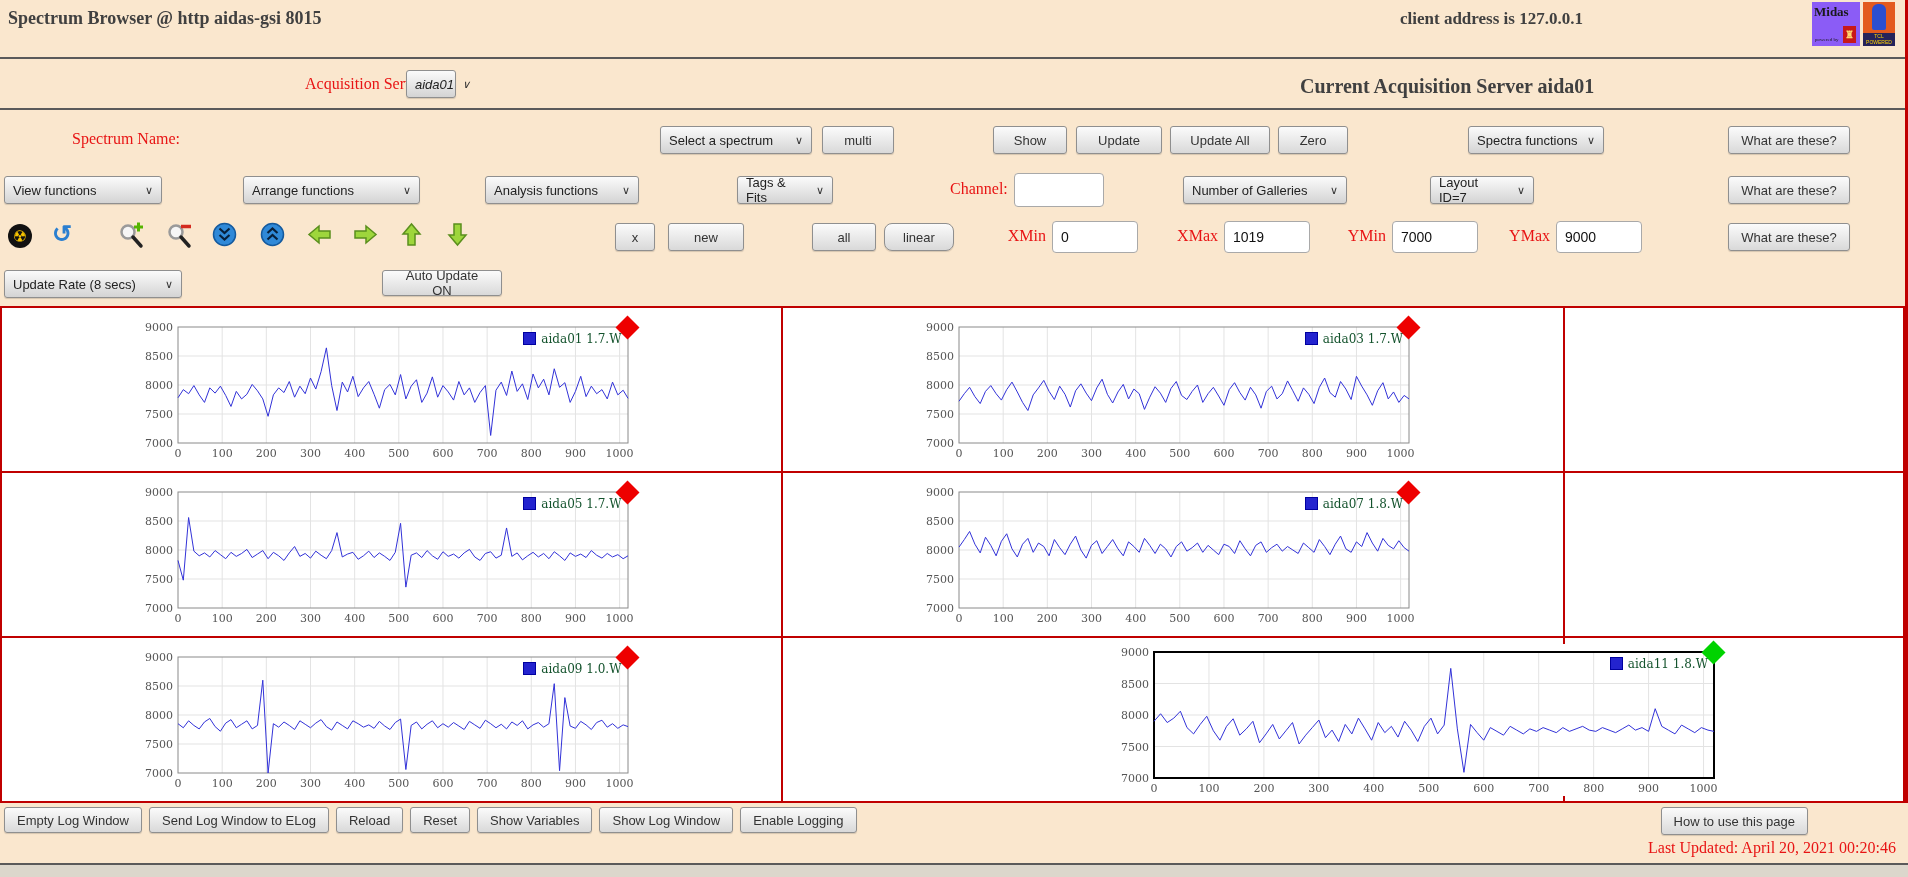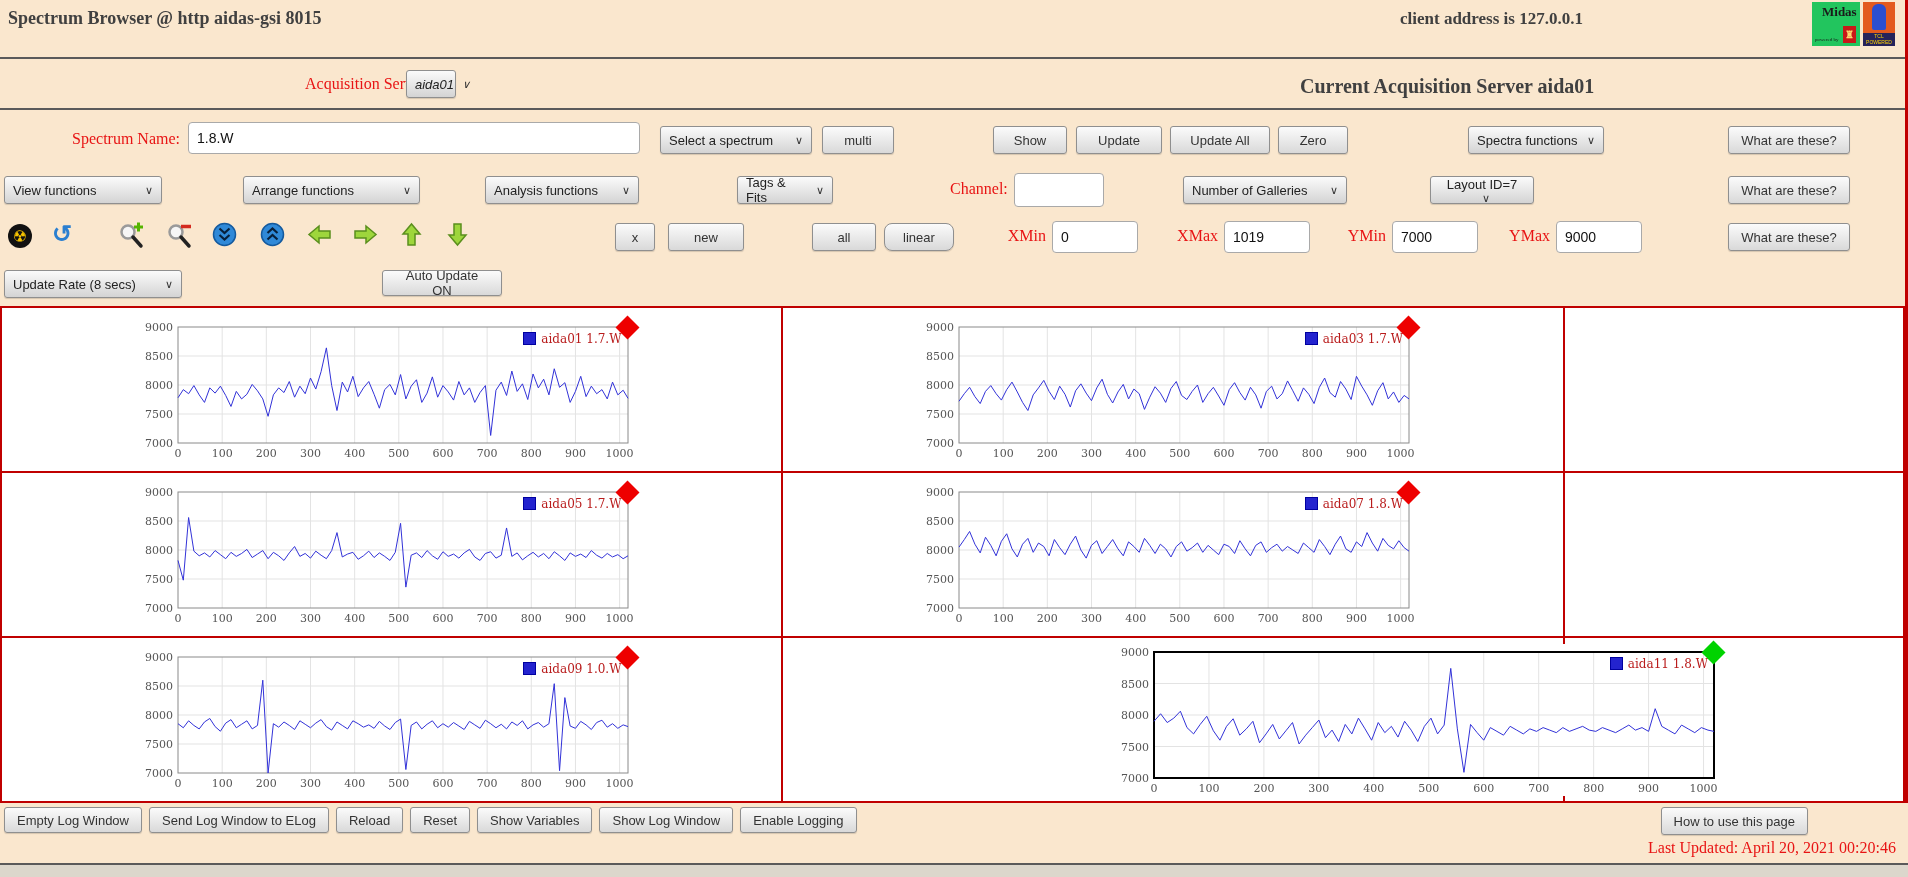--- a/index.html
+++ b/index.html
@@ -7,22 +7,22 @@
         font-family:"Liberation Sans",sans-serif;box-sizing:border-box;}
   .topwrap{position:relative;border-right:3px solid #c00000;box-sizing:border-box;}
   .abs{position:absolute;}
   .hrline{height:0;border-top:2px solid #5a5a5a;}
   .rlab{color:#e81414;font-family:"Liberation Serif",serif;font-size:16px;}
   .rbold{color:#404040;font-family:"Liberation Serif",serif;font-weight:bold;}
   .hdr{position:relative;height:57px;}
   .title{left:8px;top:8px;font-size:18px;}
   .client{left:1400px;top:9px;font-size:17px;}
   .logos{right:10px;top:2px;display:flex;gap:3px;align-items:flex-start;}
-  .mlogo{width:48px;height:44px;background:#22c55e;color:#1a1a1a;font-family:"Liberation Serif",serif;
-         font-weight:bold;font-size:13px;padding:2px 10px;box-sizing:border-box;position:relative;}
+  .mlogo{width:48px;height:44px;background:#8b5cf6;color:#1a1a1a;font-family:"Liberation Serif",serif;
+         font-weight:bold;font-size:13px;padding:2px 2px;box-sizing:border-box;position:relative;}
   .mlogo .mini{position:absolute;left:3px;bottom:4px;font-size:5px;font-weight:normal;}
   .mlogo .fig{position:absolute;right:4px;bottom:3px;width:13px;height:17px;background:#c81818;
               color:#ffd76e;font-size:10px;display:flex;align-items:center;justify-content:center;}
   .tlogo{width:32px;height:44px;background:#e35a1e;position:relative;overflow:hidden;}
   .tlogo .tfig{position:absolute;left:9px;top:2px;width:14px;height:26px;background:#2b4fd0;
                border-radius:6px 6px 2px 2px;}
   .tlogo .tband{position:absolute;left:0;bottom:0;width:100%;height:13px;background:#26235a;
                 color:#ffd400;font-size:5px;line-height:6px;text-align:center;}
   .row{position:relative;}
   .acqrow{height:49px;}
@@ -48,21 +48,21 @@
   .prow:last-child{border-bottom:none;}
   .pc{display:flex;align-items:center;justify-content:center;box-sizing:border-box;}
   .pc1{width:781px;border-right:2px solid #c00000;}
   .pc2{width:782px;border-right:2px solid #c00000;}
   .pc3{flex:1;}
   .chart{position:relative;display:inline-block;background:#fff;}
   .chart.big{left:250px;z-index:3;}
   .chart svg{display:block;}
   .tick{font:11px "DejaVu Serif",serif;fill:#555;}
   .legend{position:absolute;top:13px;right:18px;display:flex;align-items:center;gap:5px;
-          font:12px "DejaVu Serif",serif;color:#b91c1c;z-index:2;}
+          font:12px "DejaVu Serif",serif;color:#14532d;z-index:2;}
   .legend .sw{width:11px;height:11px;background:#2323cf;border:1px solid #0000a0;display:inline-block;}
   .diamond{position:absolute;top:0px;width:17px;height:17px;transform:rotate(45deg);z-index:4;cursor:pointer;}
   .frow{position:relative;height:28px;margin-top:4px;}
   .fbtns{display:flex;gap:7px;margin-left:4px;}
   .fbtns .btn{height:26px;}
   .helpbtn{position:absolute;right:100px;top:0;}
   .lastupd{margin-top:4px;text-align:right;padding-right:12px;font-size:16px;}
   .strip{height:12px;background:#dcd7cc;}
   .wat{right:55px;}
 </style>
@@ -96,21 +96,20 @@
       <div class="abs sel" style="left:406px;top:11px;width:50px;font-style:italic;">
         <span>aida01</span>
         <span class="chev">∨</span>
       </div>
       <div class="abs rbold" style="left:1300px;top:16px;font-size:20px;">Current Acquisition Server aida01</div>
     </div>
     <div class="hrline"></div>
 
     <div class="row specrow">
       <div class="abs rlab" style="left:0;top:20px;width:180px;text-align:right;">Spectrum Name:</div>
-      <input class="abs inp" style="left: 188px; top: 12px; width: 452px;" value="1.8.W">
       <div class="abs sel" style="left:660px;top:16px;width:152px;">
         <span>Select a spectrum</span>
           <span class="chev">∨</span>
       </div>
       <button class="btn abs" style="left:822px;top:16px;width:72px;">multi</button>
       <button class="btn abs" style="left:993px;top:16px;width:74px;">Show</button>
       <button class="btn abs" style="left:1076px;top:16px;width:86px;">Update</button>
       <button class="btn abs" style="left:1170px;top:16px;width:100px;">Update All</button>
       <button class="btn abs" style="left:1278px;top:16px;width:70px;">Zero</button>
       <div class="abs sel" style="left:1468px;top:16px;width:136px;">
@@ -136,21 +135,21 @@
       <div class="abs sel" style="left:737px;top:8px;width:96px;">
         <span>Tags &amp; Fits</span>
           <span class="chev">∨</span>
       </div>
       <div class="abs rlab" style="left:950px;top:12px;">Channel:</div>
       <input class="abs inp" style="left: 1014px; top: 5px; width: 90px; height: 34px;" value="">
       <div class="abs sel" style="left:1183px;top:8px;width:164px;">
         <span>Number of Galleries</span>
           <span class="chev">∨</span>
       </div>
-      <div class="abs sel" style="left:1430px;top:8px;width:104px;flex-direction:column;">
+      <div class="abs sel" style="left:1430px;top:8px;width:104px;">
         <span>Layout ID=7</span>
           <span class="chev">∨</span>
       </div>
       <button class="btn abs wat" style="top:8px;min-width:122px;">What are these?</button>
     </div>
 
     <div class="row rangerow">
       <span class="abs icon rad" style="left:8px;top:10px;">☢</span>
       <span class="abs icon refr" style="left:52px;top:6px;">↺</span>
       <span class="abs icon" style="left:118px;top:8px;">

